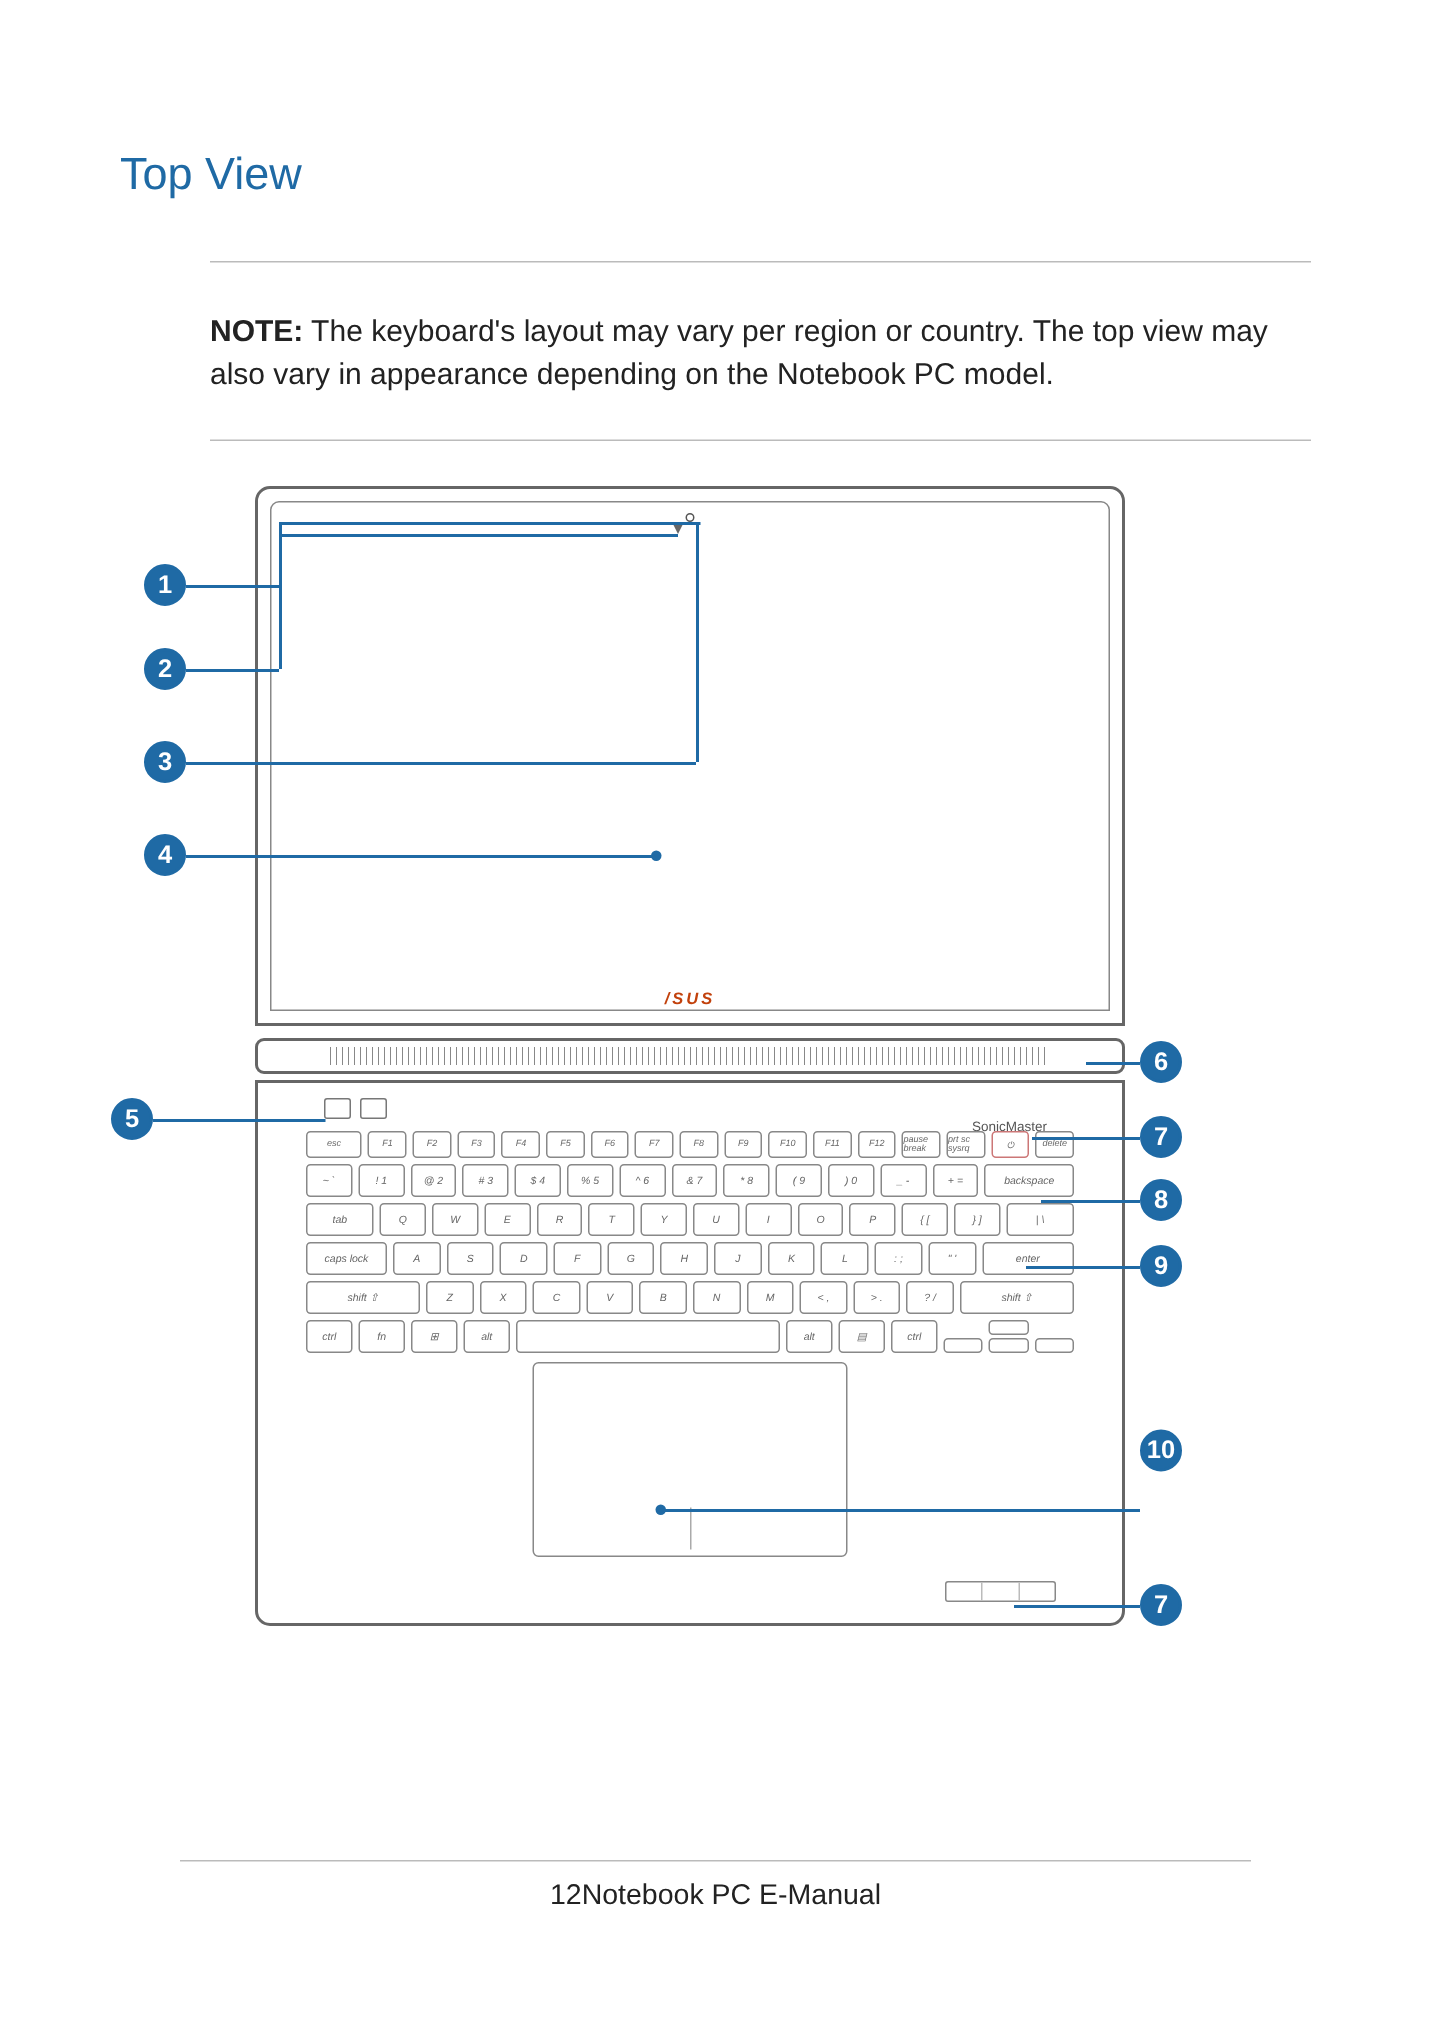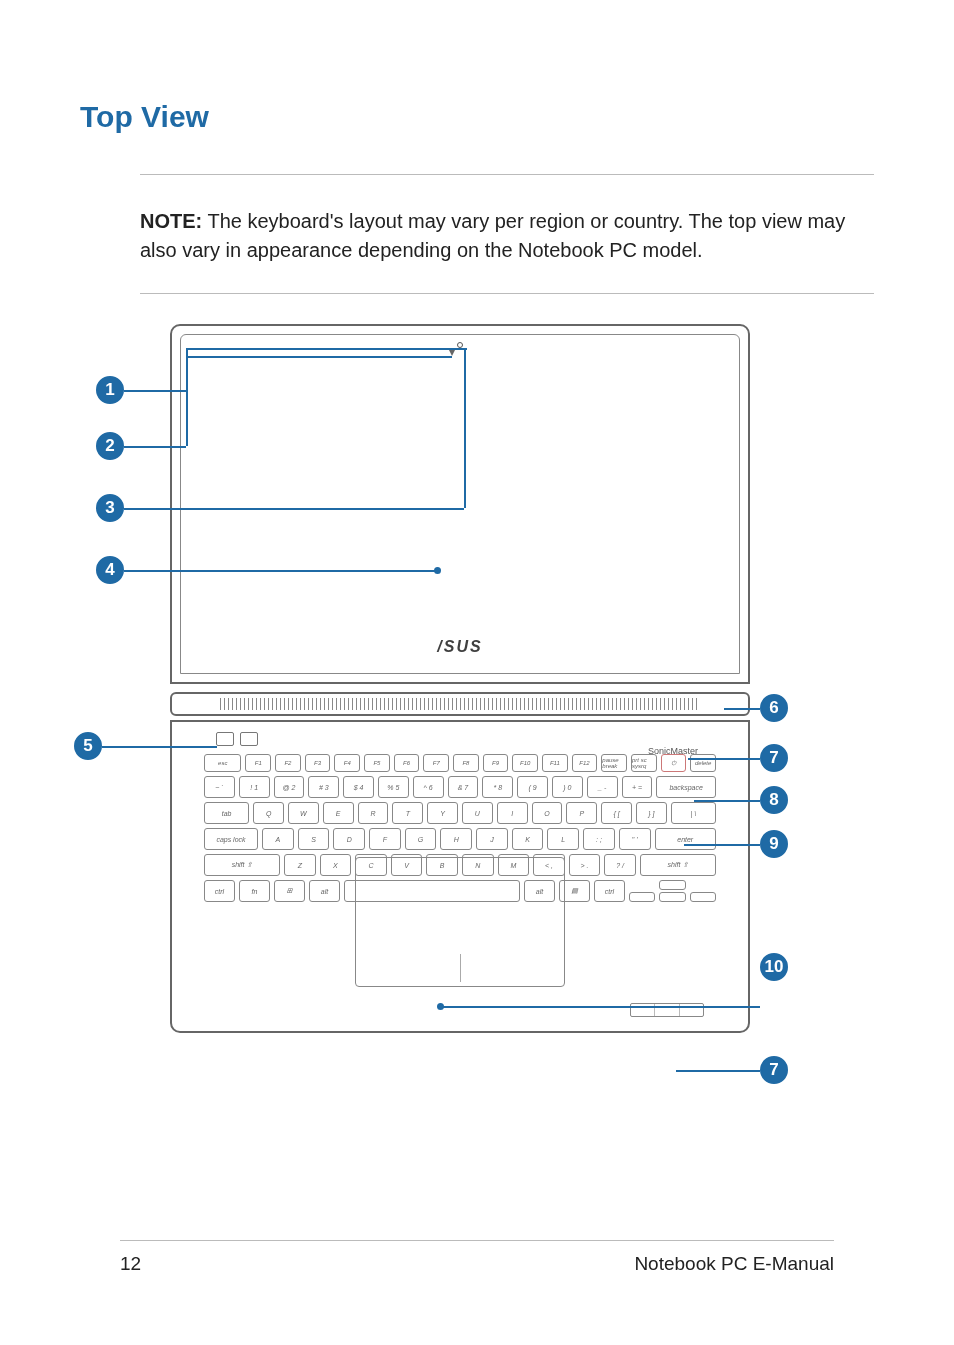--- a/index.html
+++ b/index.html
@@ -1,33 +1,33 @@
 <!DOCTYPE html>
 <html><head>
 <meta charset="utf-8">
 <style>
   * { box-sizing: border-box; margin: 0; padding: 0; }
   html, body { width: 954px; height: 1345px; background: #fff; font-family: "Segoe UI", "Helvetica Neue", Arial, sans-serif; }
   .page { width: 954px; height: 1345px; position: relative; padding: 100px 80px 60px 80px; }
   .h1 { color: #1f6aa5; font-size: 40px; font-weight: 700; letter-spacing: -0.5px; margin-bottom: 28px; }
-  .h2 { color: #1f6aa5; font-size: 30px; font-weight: 700; margin-bottom: 40px; }
+  .h2 { color: #1f6aa5; font-size: 30px; font-weight: 400; margin-bottom: 40px; }
   .note-block { border-top: 1px solid #bbb; border-bottom: 1px solid #bbb; padding: 32px 0 28px 0; margin-left: 60px; margin-right: 0; font-size: 20px; line-height: 1.45; color: #222; }
   .note-label { font-weight: 700; }
   .diagram-wrap { position: relative; width: 100%; height: 760px; margin-top: 30px; }
   .diagram { position: absolute; left: 90px; top: 0; width: 580px; height: 760px; }
   
   .lid { position: absolute; left: 0; top: 0; width: 580px; height: 360px; border: 2px solid #666; border-radius: 10px 10px 0 0; }
   .lid-inner { position: absolute; left: 8px; top: 8px; right: 8px; bottom: 8px; border: 1px solid #888; border-radius: 6px 6px 0 0; }
   .camera { position: absolute; left: 50%; top: 16px; width: 6px; height: 6px; margin-left: -3px; border-radius: 50%; border: 1px solid #555; }
-  .logo { position: absolute; left: 50%; bottom: 26px; transform: translateX(-50%); font-size: 16px; letter-spacing: 2px; color: #404040; font-weight: 700; font-style: italic; }
+  .logo { position: absolute; left: 50%; bottom: 10px; transform: translateX(-50%); font-size: 11px; letter-spacing: 2px; color: #c2410c; font-weight: 700; font-style: italic; }
   
   .hinge { position: absolute; left: 0; top: 368px; width: 580px; height: 24px; border: 2px solid #666; border-radius: 6px; }
   .hinge-grid { position: absolute; left: 48px; right: 48px; top: 4px; bottom: 4px; background: repeating-linear-gradient(90deg, #888 0 1px, transparent 1px 4px); }
   
-  .deck { position: absolute; left: 0; top: 396px; width: 580px; height: 313px; border: 2px solid #666; border-radius: 0 0 10px 10px; }
+  .deck { position: absolute; left: 0; top: 396px; width: 580px; height: 364px; border: 2px solid #666; border-radius: 0 0 10px 10px; }
   .status-row { position: absolute; left: 44px; top: 10px; display: flex; gap: 6px; }
   .status-key { width: 18px; height: 14px; border: 1px solid #777; border-radius: 2px; }
   .series-label { position: absolute; right: 50px; top: 24px; font-size: 9px; color: #555; }
   .keyboard { position: absolute; left: 32px; right: 32px; top: 32px; height: 164px; }
   .key-row { display: flex; gap: 4px; margin-bottom: 4px; }
   .key { height: 22px; border: 1px solid #888; border-radius: 3px; font-size: 7px; color: #666; display: flex; align-items: center; justify-content: center; font-style: italic; flex: 1; min-width: 0; }
   .key.w15 { flex: 1.5; }
   .key.w175 { flex: 1.75; }
   .key.w2 { flex: 2; }
   .key.w25 { flex: 2.5; }
@@ -44,21 +44,21 @@
   .deck-indicators span { flex: 1; border-left: 1px solid #bbb; }
   .deck-indicators span:first-child { border-left: none; }
   
   .callout { position: absolute; width: 28px; height: 28px; border-radius: 50%; background: #1f6aa5; color: #fff; font-size: 17px; font-weight: 700; display: flex; align-items: center; justify-content: center; border: 2px solid #1f6aa5; z-index: 10; }
   .c-line { position: absolute; background: #1f6aa5; z-index: 5; }
   .c-line.h { height: 1.5px; }
   .c-line.v { width: 1.5px; }
   .c-dot { position: absolute; width: 7px; height: 7px; border-radius: 50%; background: #1f6aa5; z-index: 6; margin-left: -3.5px; margin-top: -3.5px; }
   .tiny-arrow { position: absolute; width: 0; height: 0; border-left: 3px solid transparent; border-right: 3px solid transparent; border-top: 6px solid #666; }
   
-  .footer { position: absolute; left: 120px; right: 120px; bottom: 70px; border-top: 1px solid #bbb; padding-top: 12px; display: flex; justify-content: space-between; font-size: 19px; color: #222; margin-top: 12px; }
+  .footer { position: absolute; left: 120px; right: 120px; bottom: 70px; border-top: 1px solid #bbb; padding-top: 12px; display: flex; justify-content: center; font-size: 19px; color: #222; margin-top: 12px; }
 </style>
 </head>
 <body>
 
 <div class="page">
   <h2 class="h2">Top View</h2>
 
   <div class="note-block">
     <span class="note-label">NOTE:</span><span> The keyboard's layout may vary per region or country. The top view may also vary in appearance depending on the Notebook PC model.</span>
   </div>

